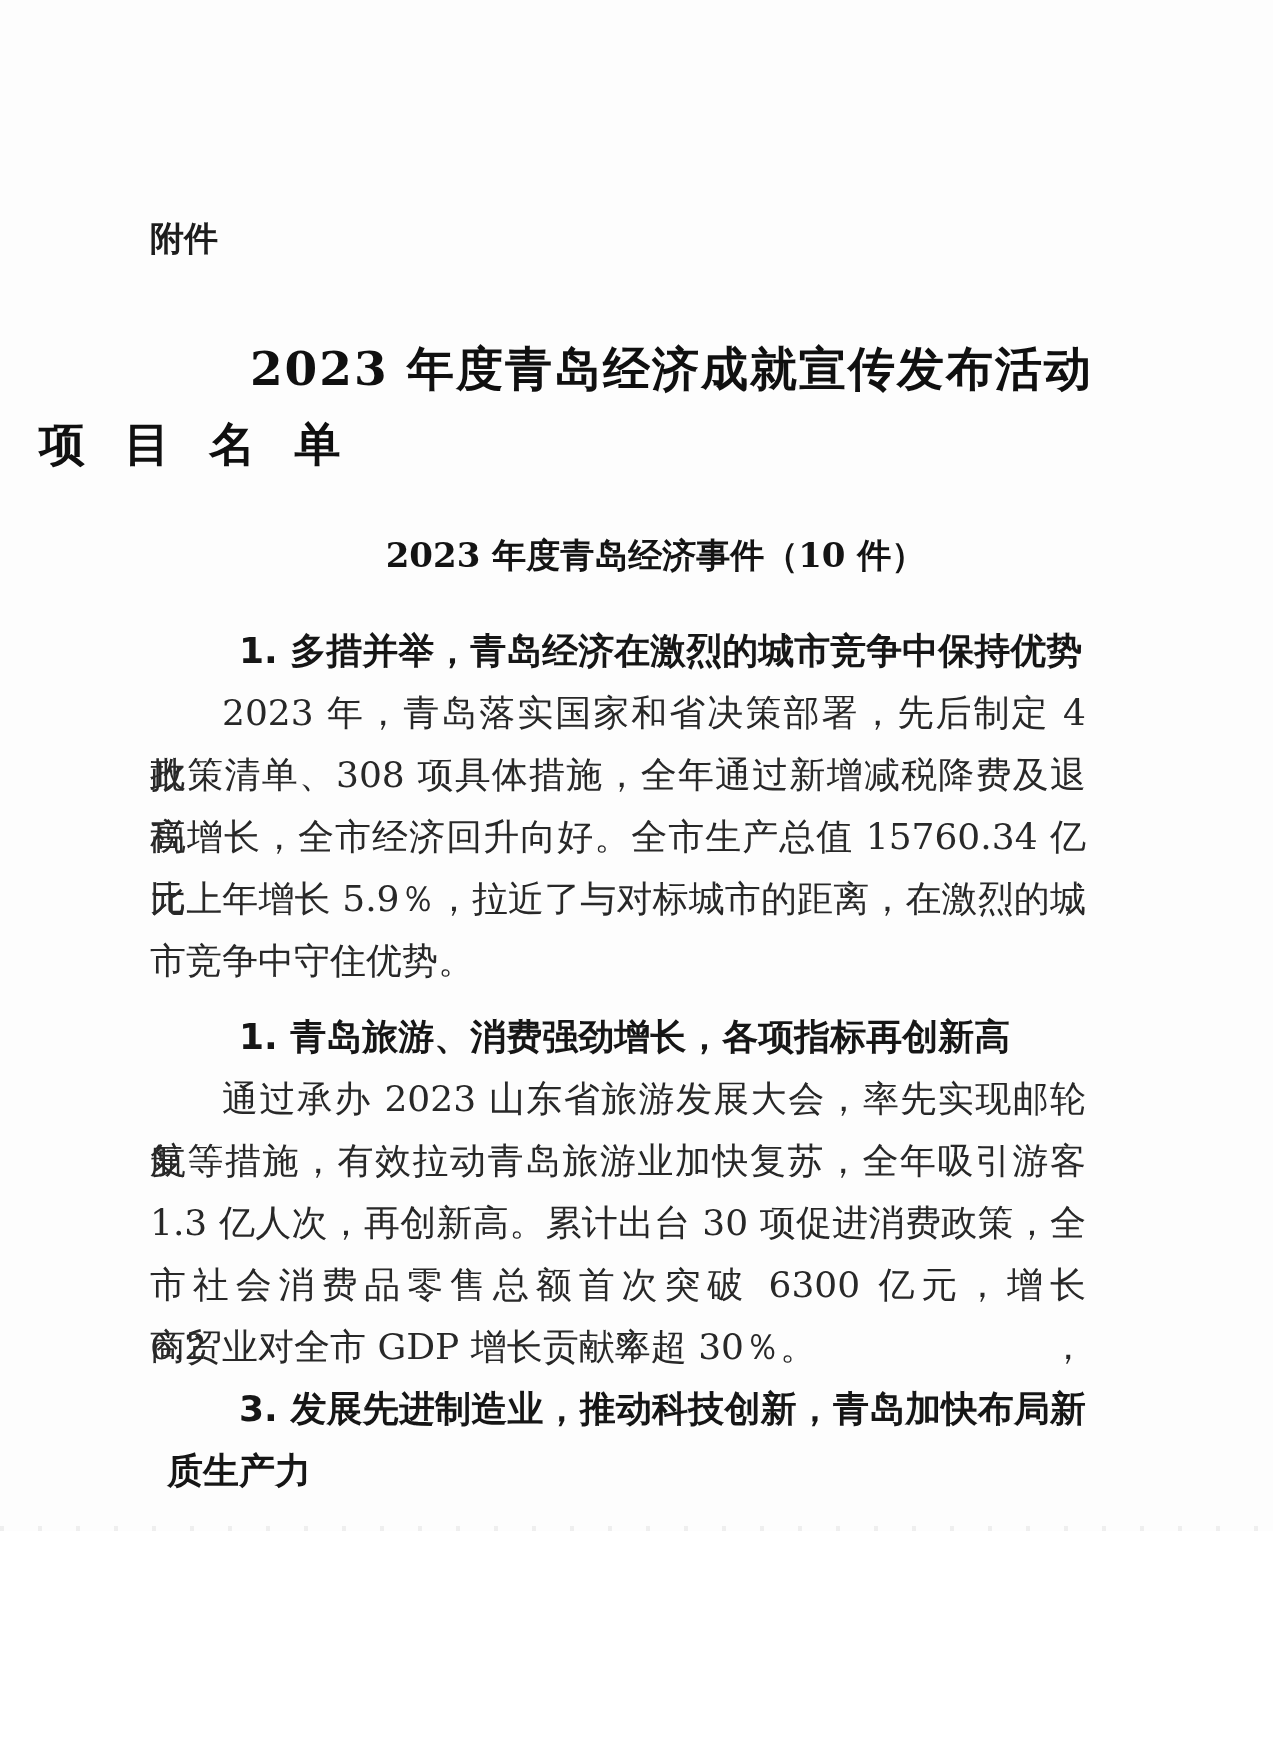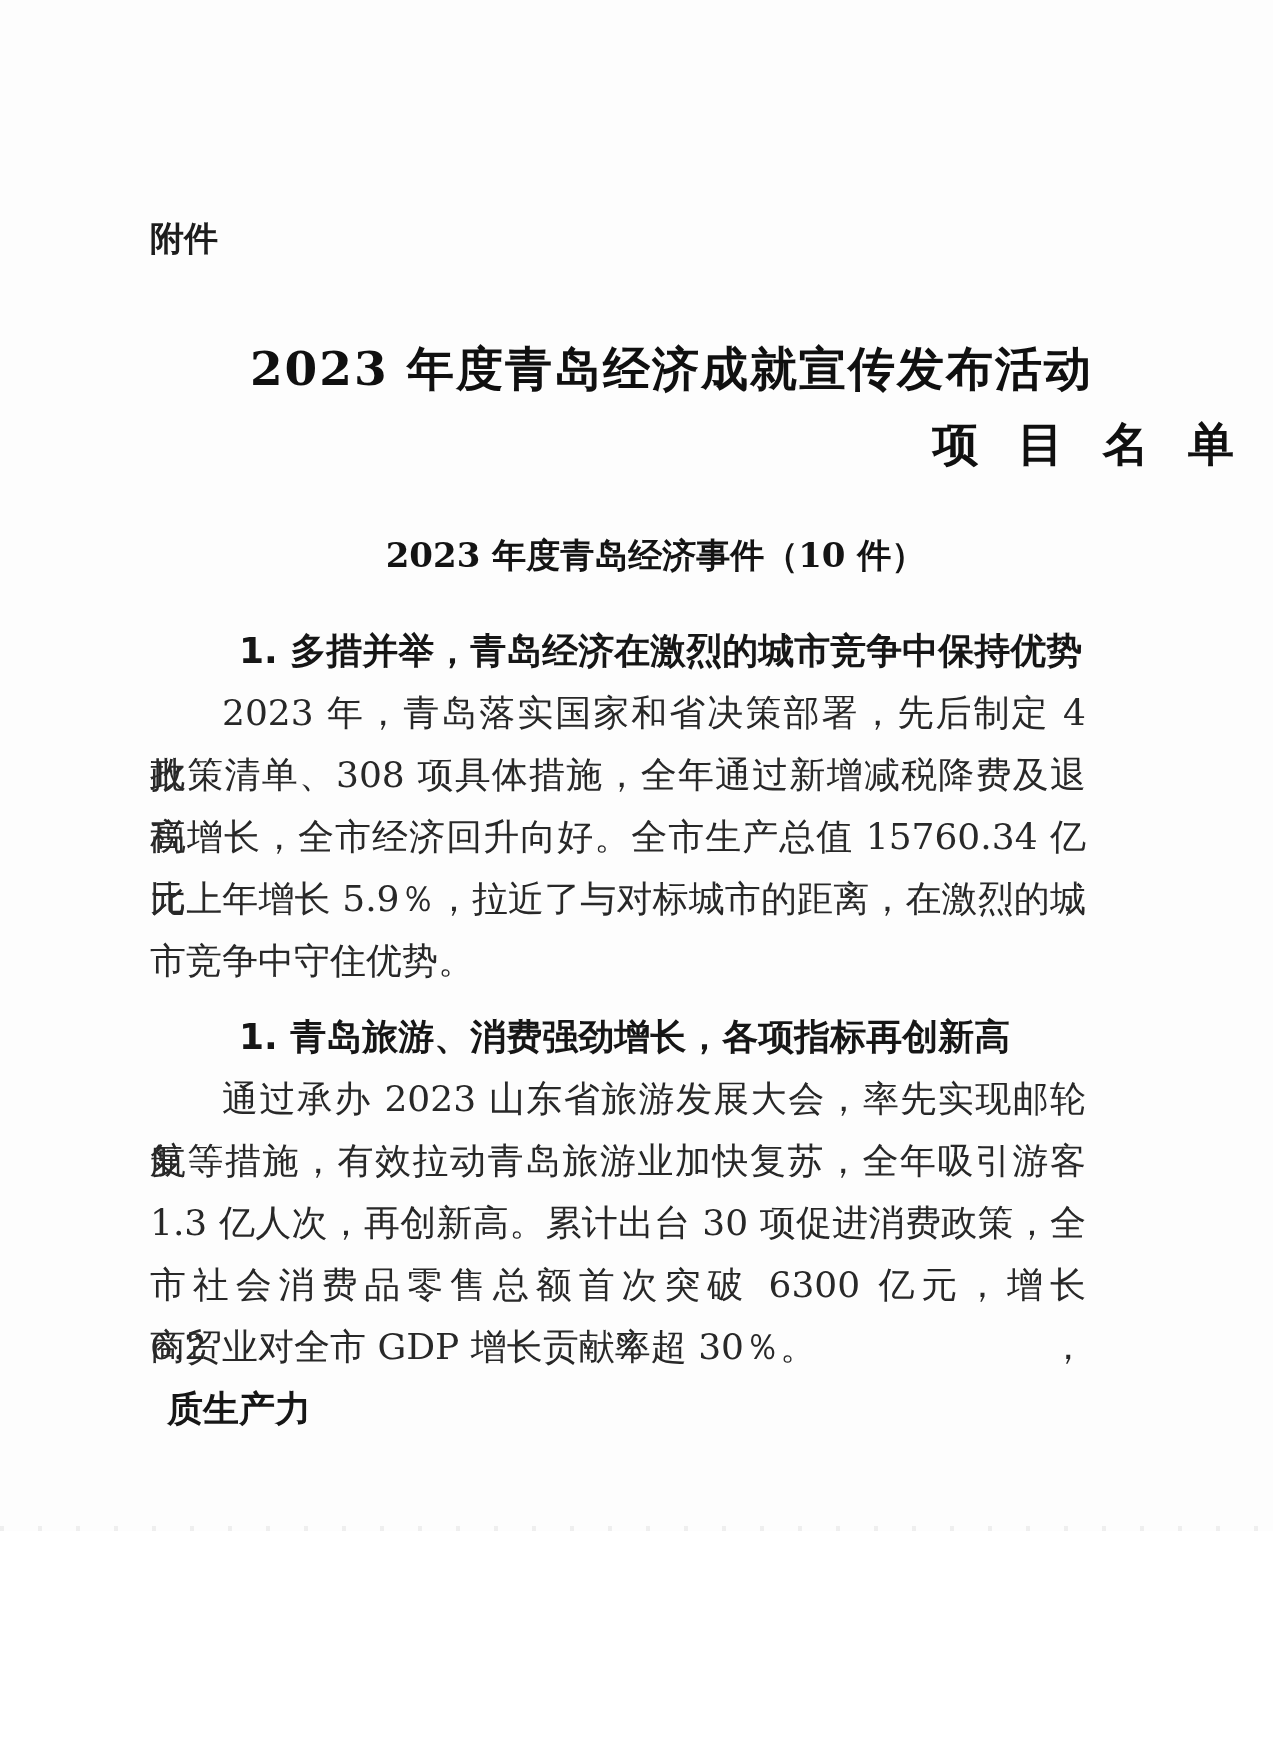--- a/index.html
+++ b/index.html
@@ -19,21 +19,21 @@
   }
   .title-line1{
     position:absolute;left:16px;top:338px;width:100%;
     text-align:center;
     font-size:47px;font-weight:bold;letter-spacing:2px;
     color:#101010;
     margin-left:19px;
   }
   .title-line2{
     position:absolute;left:0;top:414px;width:100%;
-    text-align:right;
+    text-align:left;
     font-size:46px;font-weight:bold;
     letter-spacing:0.85em;text-indent:0.85em;
     color:#101010;
   }
   .subtitle{
     position:absolute;left:0;top:533px;width:100%;
     text-align:center;
     font-size:34px;font-weight:bold;
     color:#141414;
     margin-left:19px;
@@ -95,20 +95,21 @@
     <div class="line">市竞争中守住优势。</div>
 
     <div class="line head indent gap-before">1. 青岛旅游、消费强劲增长，各项指标再创新高</div>
 
     <div class="line indent justify">通过承办 2023 山东省旅游发展大会，率先实现邮轮复</div>
     <div class="line justify">航等措施，有效拉动青岛旅游业加快复苏，全年吸引游客</div>
     <div class="line justify">1.3 亿人次，再创新高。累计出台 30 项促进消费政策，全</div>
     <div class="line justify">市社会消费品零售总额首次突破 6300 亿元，增长 6.2％，</div>
     <div class="line">商贸业对全市 GDP 增长贡献率超 30％。</div>
 
+    <div class="line head indent justify">3. 发展先进制造业，推动科技创新，青岛加快布局新</div>
     <div class="line head">质生产力</div>
 
   </div>
 
   <div class="pagenum">— 3 —</div>
 
   <div class="scan-noise"></div>
 
 </div>
 

